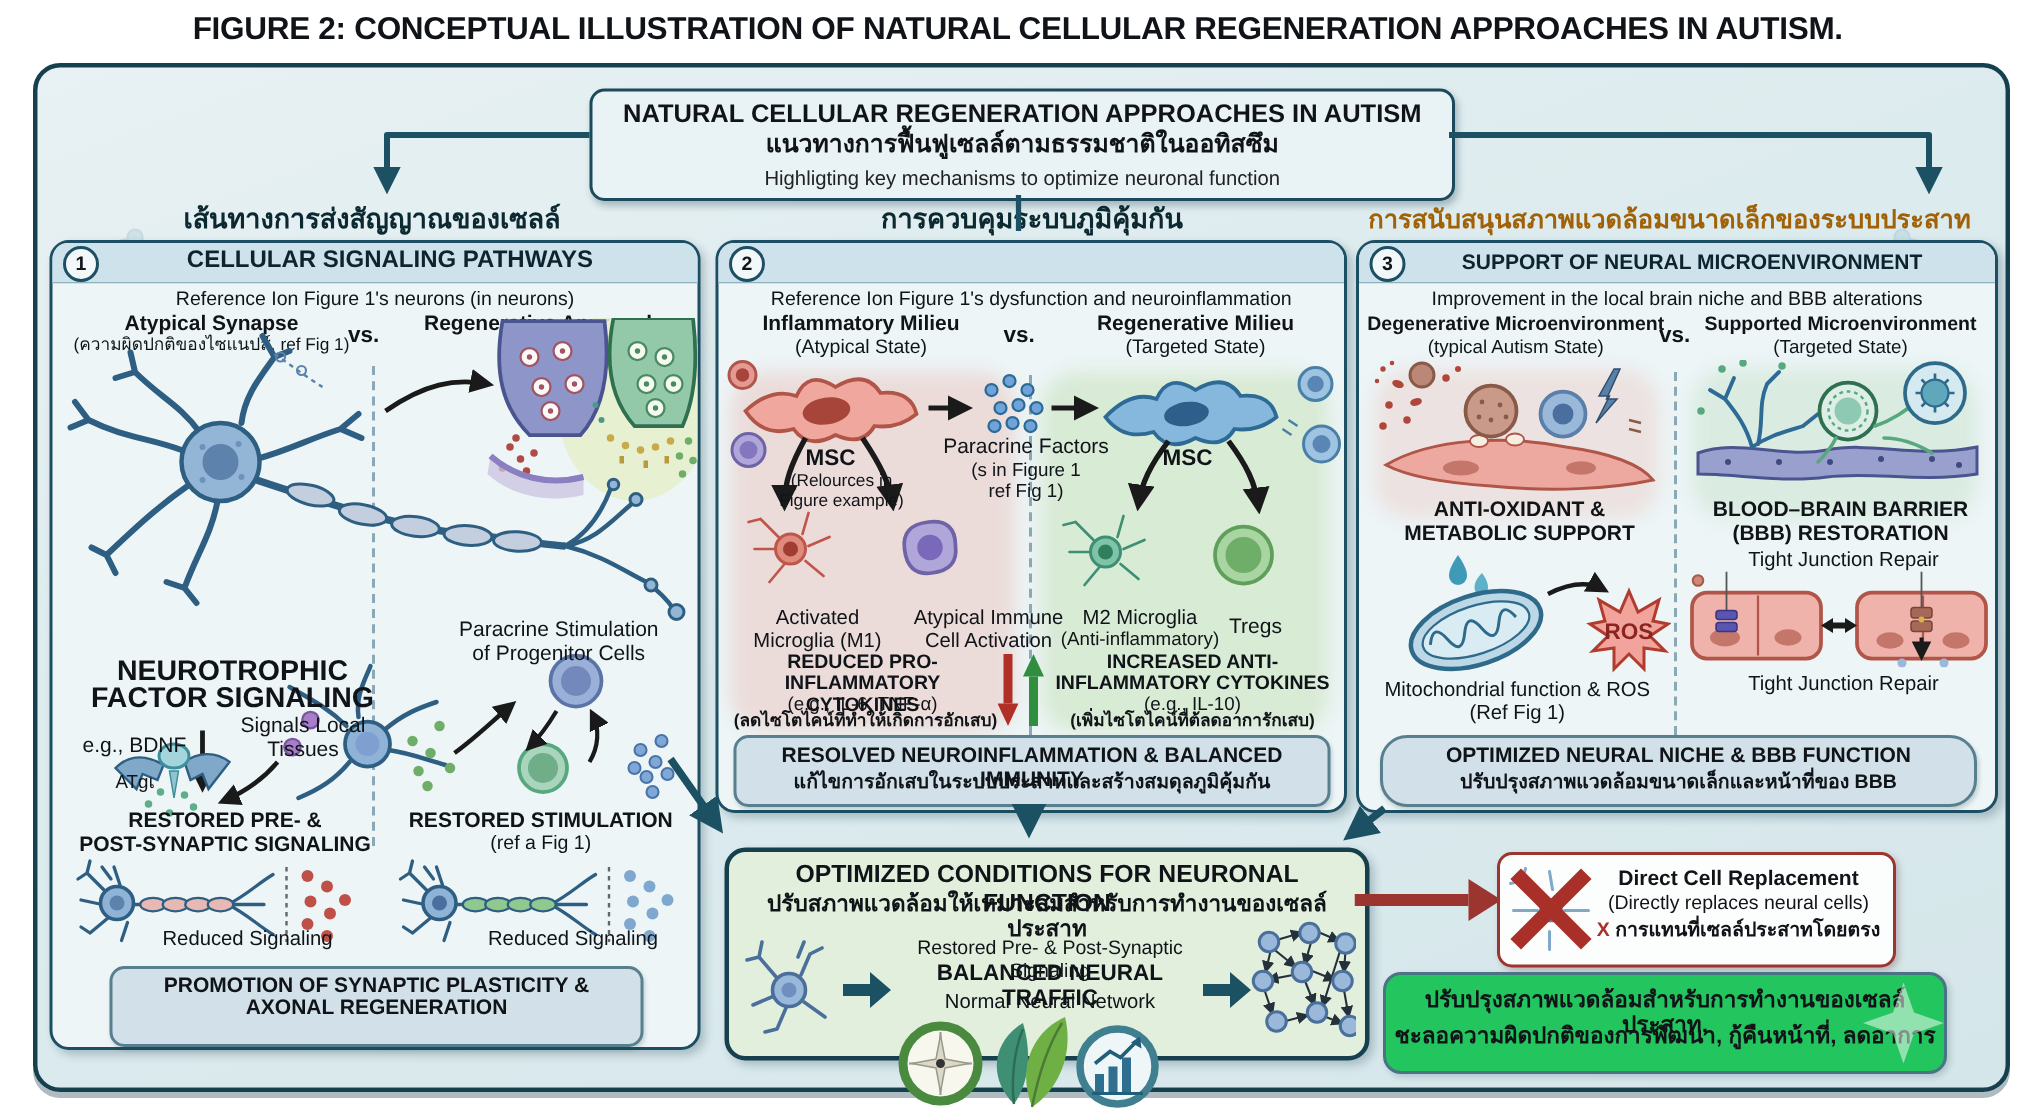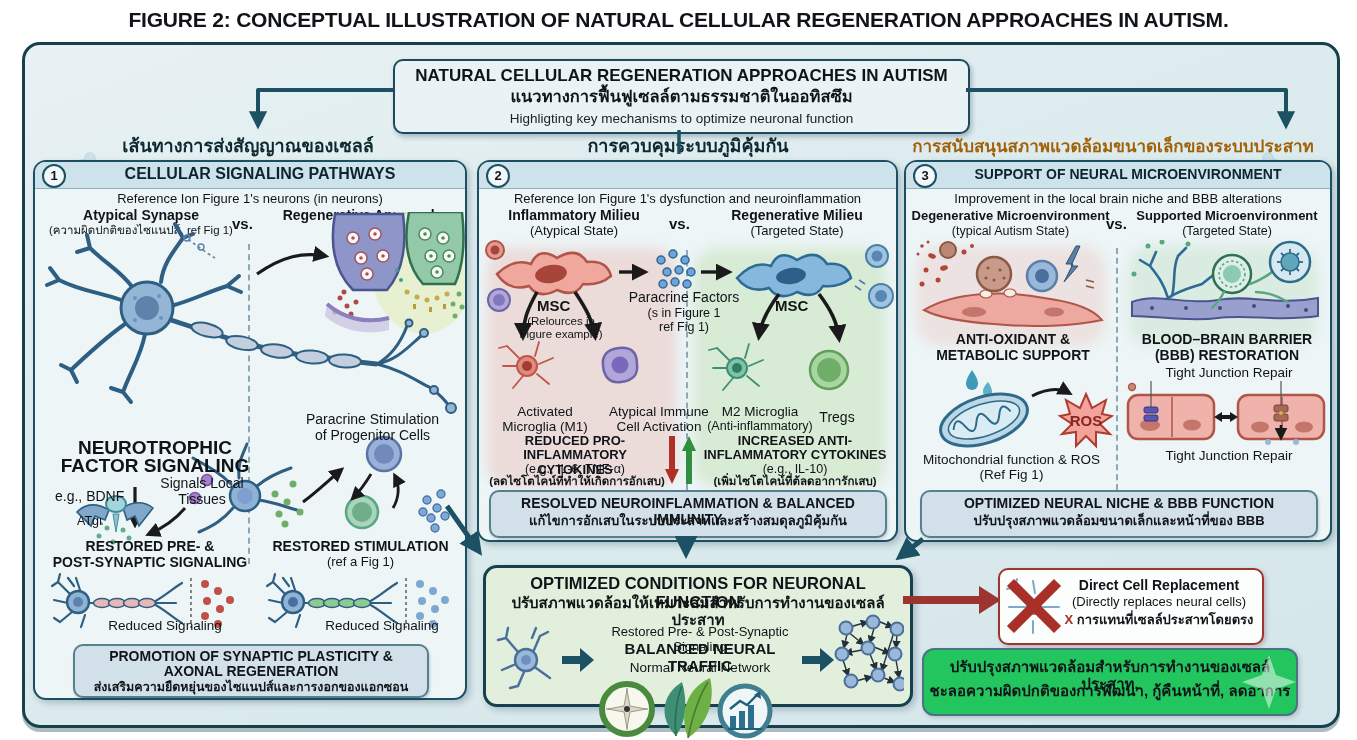--- a/index.html
+++ b/index.html
@@ -324,21 +324,20 @@
           <circle cx="168" cy="52" r="4"></circle>
           <circle cx="180" cy="28" r="4"></circle>
         </g>
     </svg>
     <div class="tx f135 c" style="left:55px;top:456px;width:150px;">Reduced Signaling</div>
     <div class="tx f135 c" style="left:272px;top:456px;width:150px;">Reduced Signaling</div>
 
     <div class="sbox" style="left:38px;top:482px;width:352px;height:50px;">
       <div class="tx b f145 c" style="left:0;top:3px;width:352px;">PROMOTION OF SYNAPTIC PLASTICITY &amp;</div>
       <div class="tx b f145 c" style="left:0;top:18px;width:352px;">AXONAL REGENERATION</div>
-      <div class="tx b f125 c f12" style="left:0;top:34px;width:352px;">ส่งเสริมความยืดหยุ่นของไซแนปส์และการงอกของแอกซอน</div>
     </div>
   </div>
 
   <div class="panel" style="left:477px;top:160px;width:417px;height:378px;">
     <div class="pbar">
       <div class="pnum">2</div>
     </div>
     <div class="tx f13 c" style="left:0;top:30px;width:417px;">Reference Ion Figure 1's dysfunction and neuroinflammation</div>
     <div class="tx b f145 c" style="left:5px;top:46px;width:180px;">Inflammatory Milieu</div>
     <div class="tx f13 c" style="left:5px;top:62px;width:180px;">(Atypical State)</div>
@@ -569,21 +568,21 @@
       <circle cx="157" cy="32" r="2" fill="#d9b24a"></circle>
       <polygon points="90,36 98,31 98,41" fill="#1a1a1a"></polygon>
         <rect x="98" y="34" width="8" height="4" fill="#1a1a1a"></rect>
       <polygon points="114,36 106,31 106,41" fill="#1a1a1a"></polygon>
       <path d="M157,44 V56" stroke="#1a1a1a" stroke-width="2.6" fill="none" marker-end="url(#ab)"></path>
       <circle cx="144" cy="61" r="3" fill="#9ab8d9"></circle>
         <circle cx="172" cy="61" r="3" fill="#9ab8d9"></circle>
     </svg>
     <div class="tx f135 c" style="left:238px;top:286px;width:170px;">Tight Junction Repair</div>
 
-    <div class="sbox" style="left:14px;top:328px;width:394px;height:44px;">
+    <div class="sbox" style="left:14px;top:328px;width:394px;height:44px;border-radius:18px;">
       <div class="tx b f14 c" style="left:0;top:4px;width:394px;">OPTIMIZED NEURAL NICHE &amp; BBB FUNCTION</div>
       <div class="tx b f13 c" style="left:0;top:22px;width:394px;">ปรับปรุงสภาพแวดล้อมขนาดเล็กและหน้าที่ของ BBB</div>
     </div>
   </div>
 
   <div class="abs" style="left:483px;top:565px;width:424px;height:136px;background:#e2efdc;border:3px solid #16404e;
        border-radius:14px;box-shadow:3px 3px 6px rgba(25,60,75,.25);">
     <div class="tx b f165 c" style="left:0;top:6px;width:424px;">OPTIMIZED CONDITIONS FOR NEURONAL FUNCTION</div>
     <div class="tx b f15 c" style="left:0;top:27px;width:424px;">ปรับสภาพแวดล้อมให้เหมาะสมสำหรับการทำงานของเซลล์ประสาท</div>
     <svg class="abs" style="left:10px;top:52px;" width="62" height="74" viewBox="0 0 62 74">

